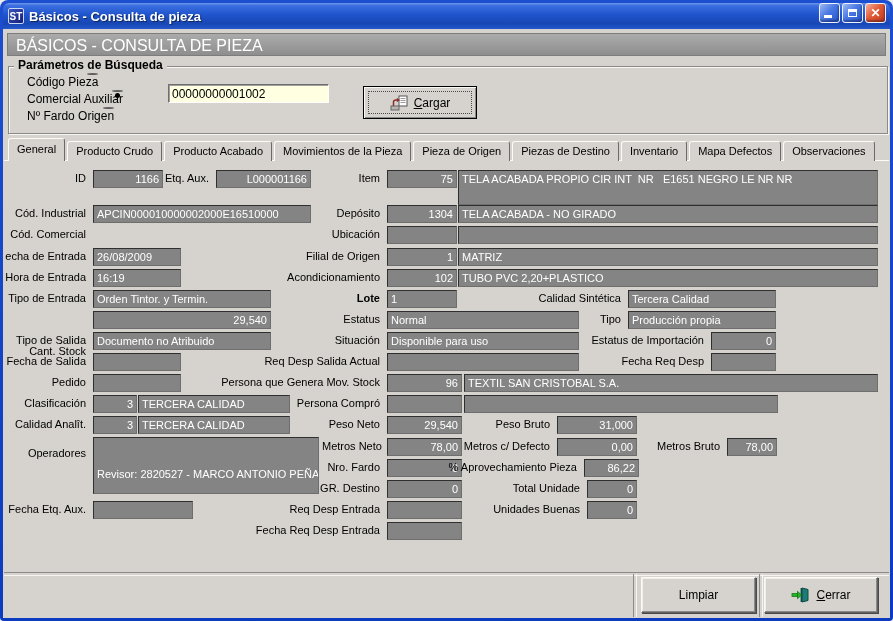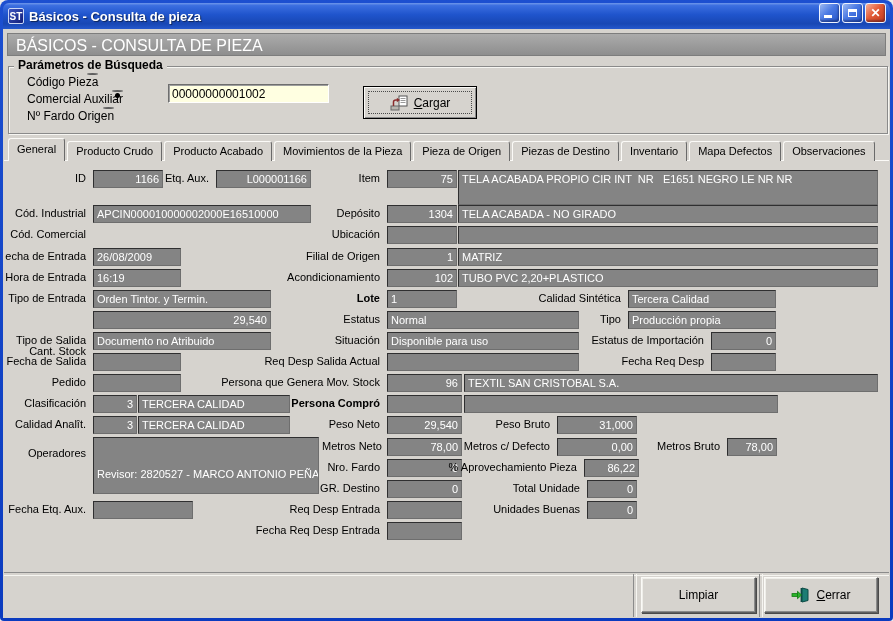--- a/index.html
+++ b/index.html
@@ -195,21 +195,21 @@
 
   <div class="lbl" style="left:0;top:374px;width:90px;">Pedido</div>
   <div class="box" style="left:93px;top:374px;width:88px;"></div>
   <div class="lbl" style="left:180px;top:374px;width:204px;">Persona que Genera Mov. Stock</div>
   <div class="box num" style="left:387px;top:374px;width:75px;">96</div>
   <div class="box" style="left:464px;top:374px;width:414px;">TEXTIL SAN CRISTOBAL S.A.</div>
 
   <div class="lbl" style="left:0;top:395px;width:90px;">Clasificación</div>
   <div class="box num" style="left:93px;top:395px;width:44px;">3</div>
   <div class="box" style="left:138px;top:395px;width:152px;">TERCERA CALIDAD</div>
-  <div class="lbl" style="left:240px;top:395px;width:144px;font-weight:bold;">Persona Compró</div>
+  <div class="lbl" style="left:240px;top:395px;width:144px;">Persona Compró</div>
   <div class="box" style="left:387px;top:395px;width:75px;"></div>
   <div class="box" style="left:464px;top:395px;width:314px;"></div>
 
   <div class="lbl" style="left:0;top:416px;width:90px;">Calidad Analît.</div>
   <div class="box num" style="left:93px;top:416px;width:44px;">3</div>
   <div class="box" style="left:138px;top:416px;width:152px;">TERCERA CALIDAD</div>
   <div class="lbl" style="left:300px;top:416px;width:84px;">Peso Neto</div>
   <div class="box num" style="left:387px;top:416px;width:75px;">29,540</div>
   <div class="lbl" style="left:470px;top:416px;width:84px;">Peso Bruto</div>
   <div class="box num" style="left:557px;top:416px;width:80px;">31,000</div>

